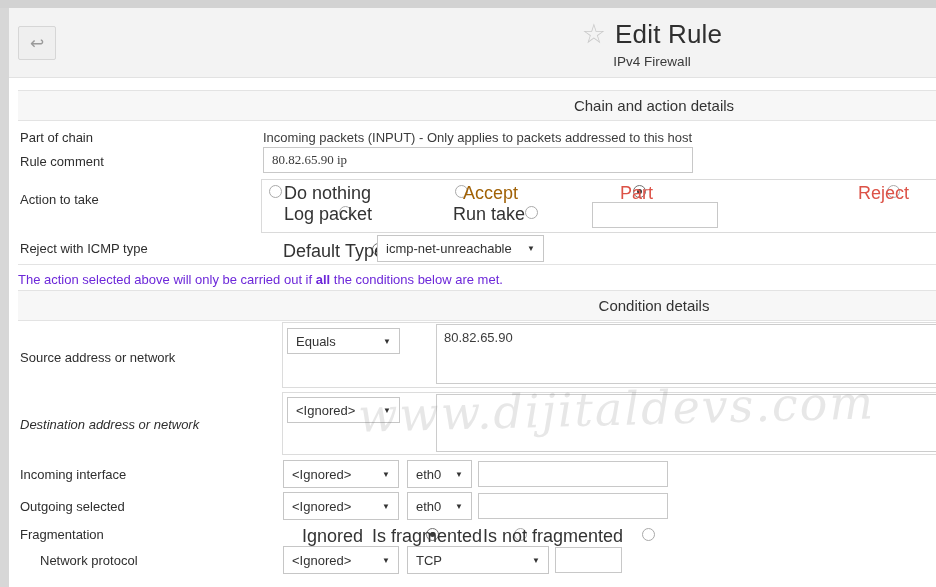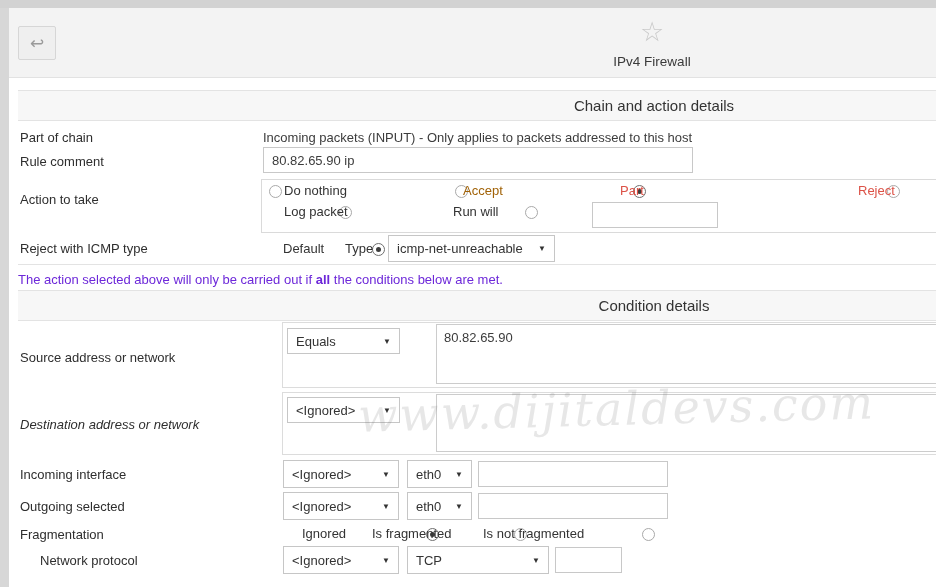--- a/index.html
+++ b/index.html
@@ -26,21 +26,21 @@
 
   .section-head {
     height:31px; background:#f7f7f7; border-top:1px solid #e3e3e3; border-bottom:1px solid #e3e3e3;
     text-align:center; line-height:30px; font-size:15px; color:#333;
   }
   .tbl { left:18px; width:1272px; background:#fff; }
   .lbl { font-size:13px; color:#2e2e2e; white-space:nowrap; }
   .val { font-size:13px; color:#3c3c3c; white-space:nowrap; }
 
   .txt-input {
-    border:1px solid #c8c8c8; background:#fff; font-family:Liberation Sans, sans-serif;
+    border:1px solid #c8c8c8; background:#fff; font-family:Liberation Serif, serif;
     font-size:13px; color:#3c3c3c; padding:0 8px; outline:none;
   }
   .fake-select {
     border:1px solid #c6c6c6; background:#fff; display:flex; align-items:center;
     font-size:13px; color:#333; padding:0 8px; justify-content:space-between; cursor:pointer;
   }
   .fake-select .arrow { font-size:8px; color:#333; margin-left:6px; }
   textarea.big {
     border:1px solid #cccccc; background:#fff; resize:none; outline:none;
     font-family:"Liberation Sans",sans-serif; font-size:13px; color:#3c3c3c; padding:5px 7px;
@@ -49,21 +49,21 @@
 
   .radio {
     width:13px; height:13px; border:1px solid #a9a9a9; border-radius:50%;
     background:#fff; display:inline-block; position:relative; cursor:pointer;
   }
   .radio.checked { border-color:#6f6f6f; }
   .radio.checked::after {
     content:""; position:absolute; left:3px; top:3px; width:5px; height:5px;
     border-radius:50%; background:#3d3d3d;
   }
-  .opt-label { font-size:13px; color:#333; white-space:nowrap; }
+  .opt-label { font-size:18px; color:#333; white-space:nowrap; }
   .opt-label.green { color:#a16207; }
   .opt-label.red { color:#dc5247; }
 
   .note { font-size:13px; color:#6d28d9; }
   .note b { font-weight:bold; }
 
   .watermark {
     left:358px; top:382px; font-family:"DejaVu Serif", serif; font-style:italic;
     font-size:46px; color:rgba(110,110,110,0.17); white-space:nowrap;
     transform:rotate(-1.5deg); pointer-events:none; z-index:40; letter-spacing:2px;
@@ -79,20 +79,21 @@
 <div class="abs left-gutter"></div>
 <div class="abs header-band"></div>
 
 <div class="abs back-btn">
   <span>↩</span>
 </div>
 
 <div class="abs title-wrap">
   <span class="title-line">
     <span class="star">☆</span>
+    <span class="page-title">Edit Rule</span>
   </span>
 </div>
 <div class="abs subtitle-wrap">
   <span class="page-subtitle">IPv4 Firewall</span>
 </div>
 
 
 <div class="abs tbl" style="top:90px; height:175px; border-bottom:1px solid #e3e3e3;">
   <div class="section-head">Chain and action details</div>
 </div>
@@ -118,30 +119,30 @@
 <span class="abs radio checked" style="left:598px; top:184px;"></span>
 <span class="abs opt-label red" style="left:620px; top:183px;">Part</span>
 
 <span class="abs radio" style="left:835px; top:184px;"></span>
 <span class="abs opt-label red" style="left:858px; top:183px;">Reject</span>
 
 <span class="abs radio" style="left:269px; top:205px;"></span>
 <span class="abs opt-label" style="left:284px; top:204px;">Log packet</span>
 
 <span class="abs radio" style="left:438px; top:205px;"></span>
-<span class="abs opt-label" style="left:453px; top:204px;">Run will</span>
+<span class="abs opt-label" style="left:453px; top:204px;">Run take</span>
 <input class="abs txt-input" style="left: 592px; top: 202px; width: 126px; height: 26px;">
 
 
 <div class="abs lbl" style="left:20px; top:241px;">Reject with ICMP type</div>
 <span class="abs radio checked" style="left:267px; top:242px;"></span>
 <span class="abs opt-label" style="left:283px; top:241px;">Default</span>
 <span class="abs radio" style="left:329px; top:242px;"></span>
 <span class="abs opt-label" style="left:345px; top:241px;">Type</span>
-<div class="abs fake-select" style="left:388px; top:235px; width:167px; height:27px;">
+<div class="abs fake-select" style="left:377px; top:235px; width:167px; height:27px;">
   <span>icmp-net-unreachable</span>
   <span class="arrow">▼</span>
 </div>
 
 
 <div class="abs note" style="left:18px; top:272px;"><span>The action selected above will only be carried out if </span><b>all</b><span> the conditions below are met.</span></div>
 
 
 <div class="abs tbl" style="top:290px; height:297px;">
   <div class="section-head">Condition details</div>

